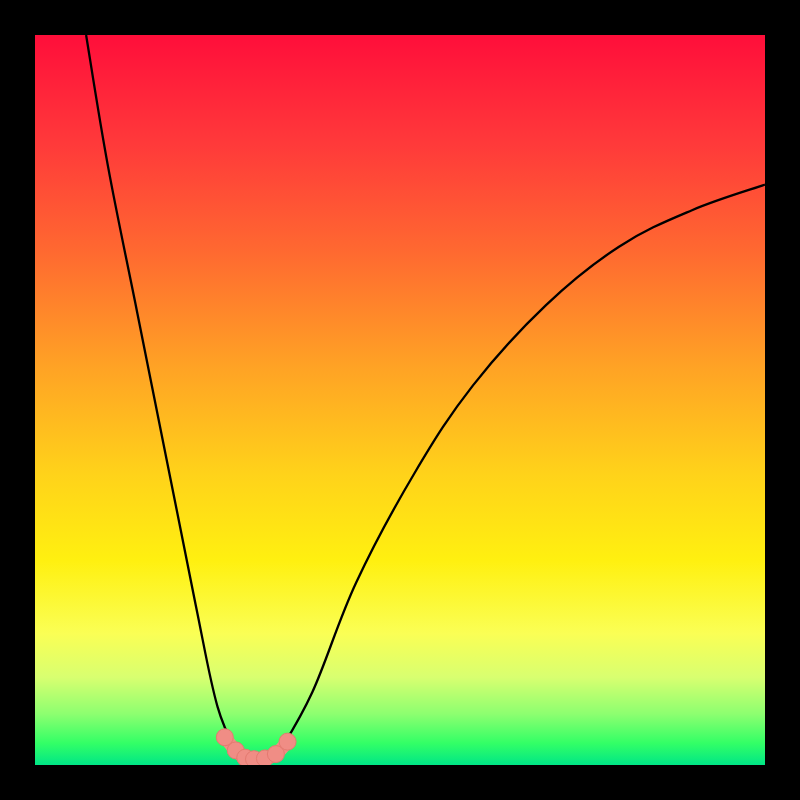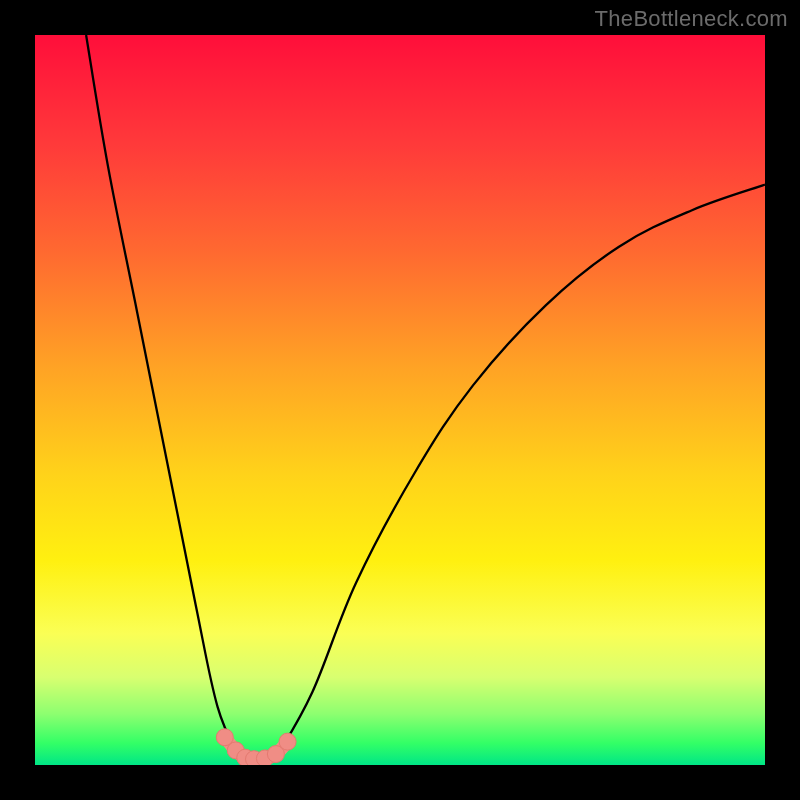--- a/index.html
+++ b/index.html
@@ -52,21 +52,20 @@
     color: #6b6b6b;
     font-size: 22px;
     letter-spacing: 0.3px;
   }
 </style>
 </head>
 <body>
 
 <div class="outer">
 
-  <div class="watermark">TheBottleneck.com</div>
 
   <div class="plot">
     <svg class="curve" viewBox="0 0 730 730" preserveAspectRatio="none">
       <path fill="none" stroke-width="2.3" d="M 51.1 0 C 55.042 23.652000000000015, 63.802 81.4680000000001, 73 131.4000000000001 C 82.19800000000001 181.33200000000008, 91.688 224.83999999999997, 102.2 277.4 C 112.712 329.96, 120.888 370.84000000000003, 131.4 423.40000000000003 C 141.912 475.96000000000004, 151.402 524.7239999999999, 160.6 569.4 C 169.798 614.076, 174.61599999999999 644.006, 182.5 671.6 C 190.38400000000001 699.1940000000001, 200.458 713.5020000000001, 204.4 722.7" stroke="#000000"></path>
       <path fill="none" stroke-width="2.3" d="M 240.9 722.7 C 247.47 710.874, 262.94599999999997 688.5360000000001, 277.4 657 C 291.854 625.4639999999999, 302.804 586.92, 321.2 547.5 C 339.596 508.08, 358.576 473.478, 379.6 438 C 400.624 402.522, 414.348 380.62199999999996, 438 350.4 C 461.652 320.178, 484.71999999999997 295.06600000000003, 510.99999999999994 270.1 C 537.28 245.13400000000004, 557.72 228.78200000000004, 584 211.70000000000005 C 610.28 194.61800000000005, 630.72 186.36900000000006, 657 175.20000000000005 C 683.28 164.03100000000003, 716.86 154.249, 730 149.64999999999998" stroke="#000000"></path>
       <g>
           <path d="M 189.8 702.26 C 192.53750000000002 705.545, 195.64000000000001 710.29, 200.75000000000003 715.4 C 205.86000000000004 720.51, 205.67750000000004 720.51, 210.24000000000004 722.7 C 214.80250000000004 724.8900000000001, 214.07250000000002 723.9775, 219 724.16 C 223.92749999999998 724.3425, 224.475 724.7075, 229.95 723.43 C 235.42499999999998 722.1524999999999, 235.2425 723.2475, 240.9 719.05 C 246.5575 714.8525, 249.66000000000003 709.7425, 252.58 706.64" fill="none" stroke="#f08d85" stroke-width="13" stroke-linecap="round"></path>
           <circle cx="189.8" cy="702.26" r="8.5" fill="#f08d85" stroke="#e47a70" stroke-width="1"></circle>
           <circle cx="200.75000000000003" cy="715.4" r="8.5" fill="#f08d85" stroke="#e47a70" stroke-width="1"></circle>
           <circle cx="210.24000000000004" cy="722.7" r="8.5" fill="#f08d85" stroke="#e47a70" stroke-width="1"></circle>

